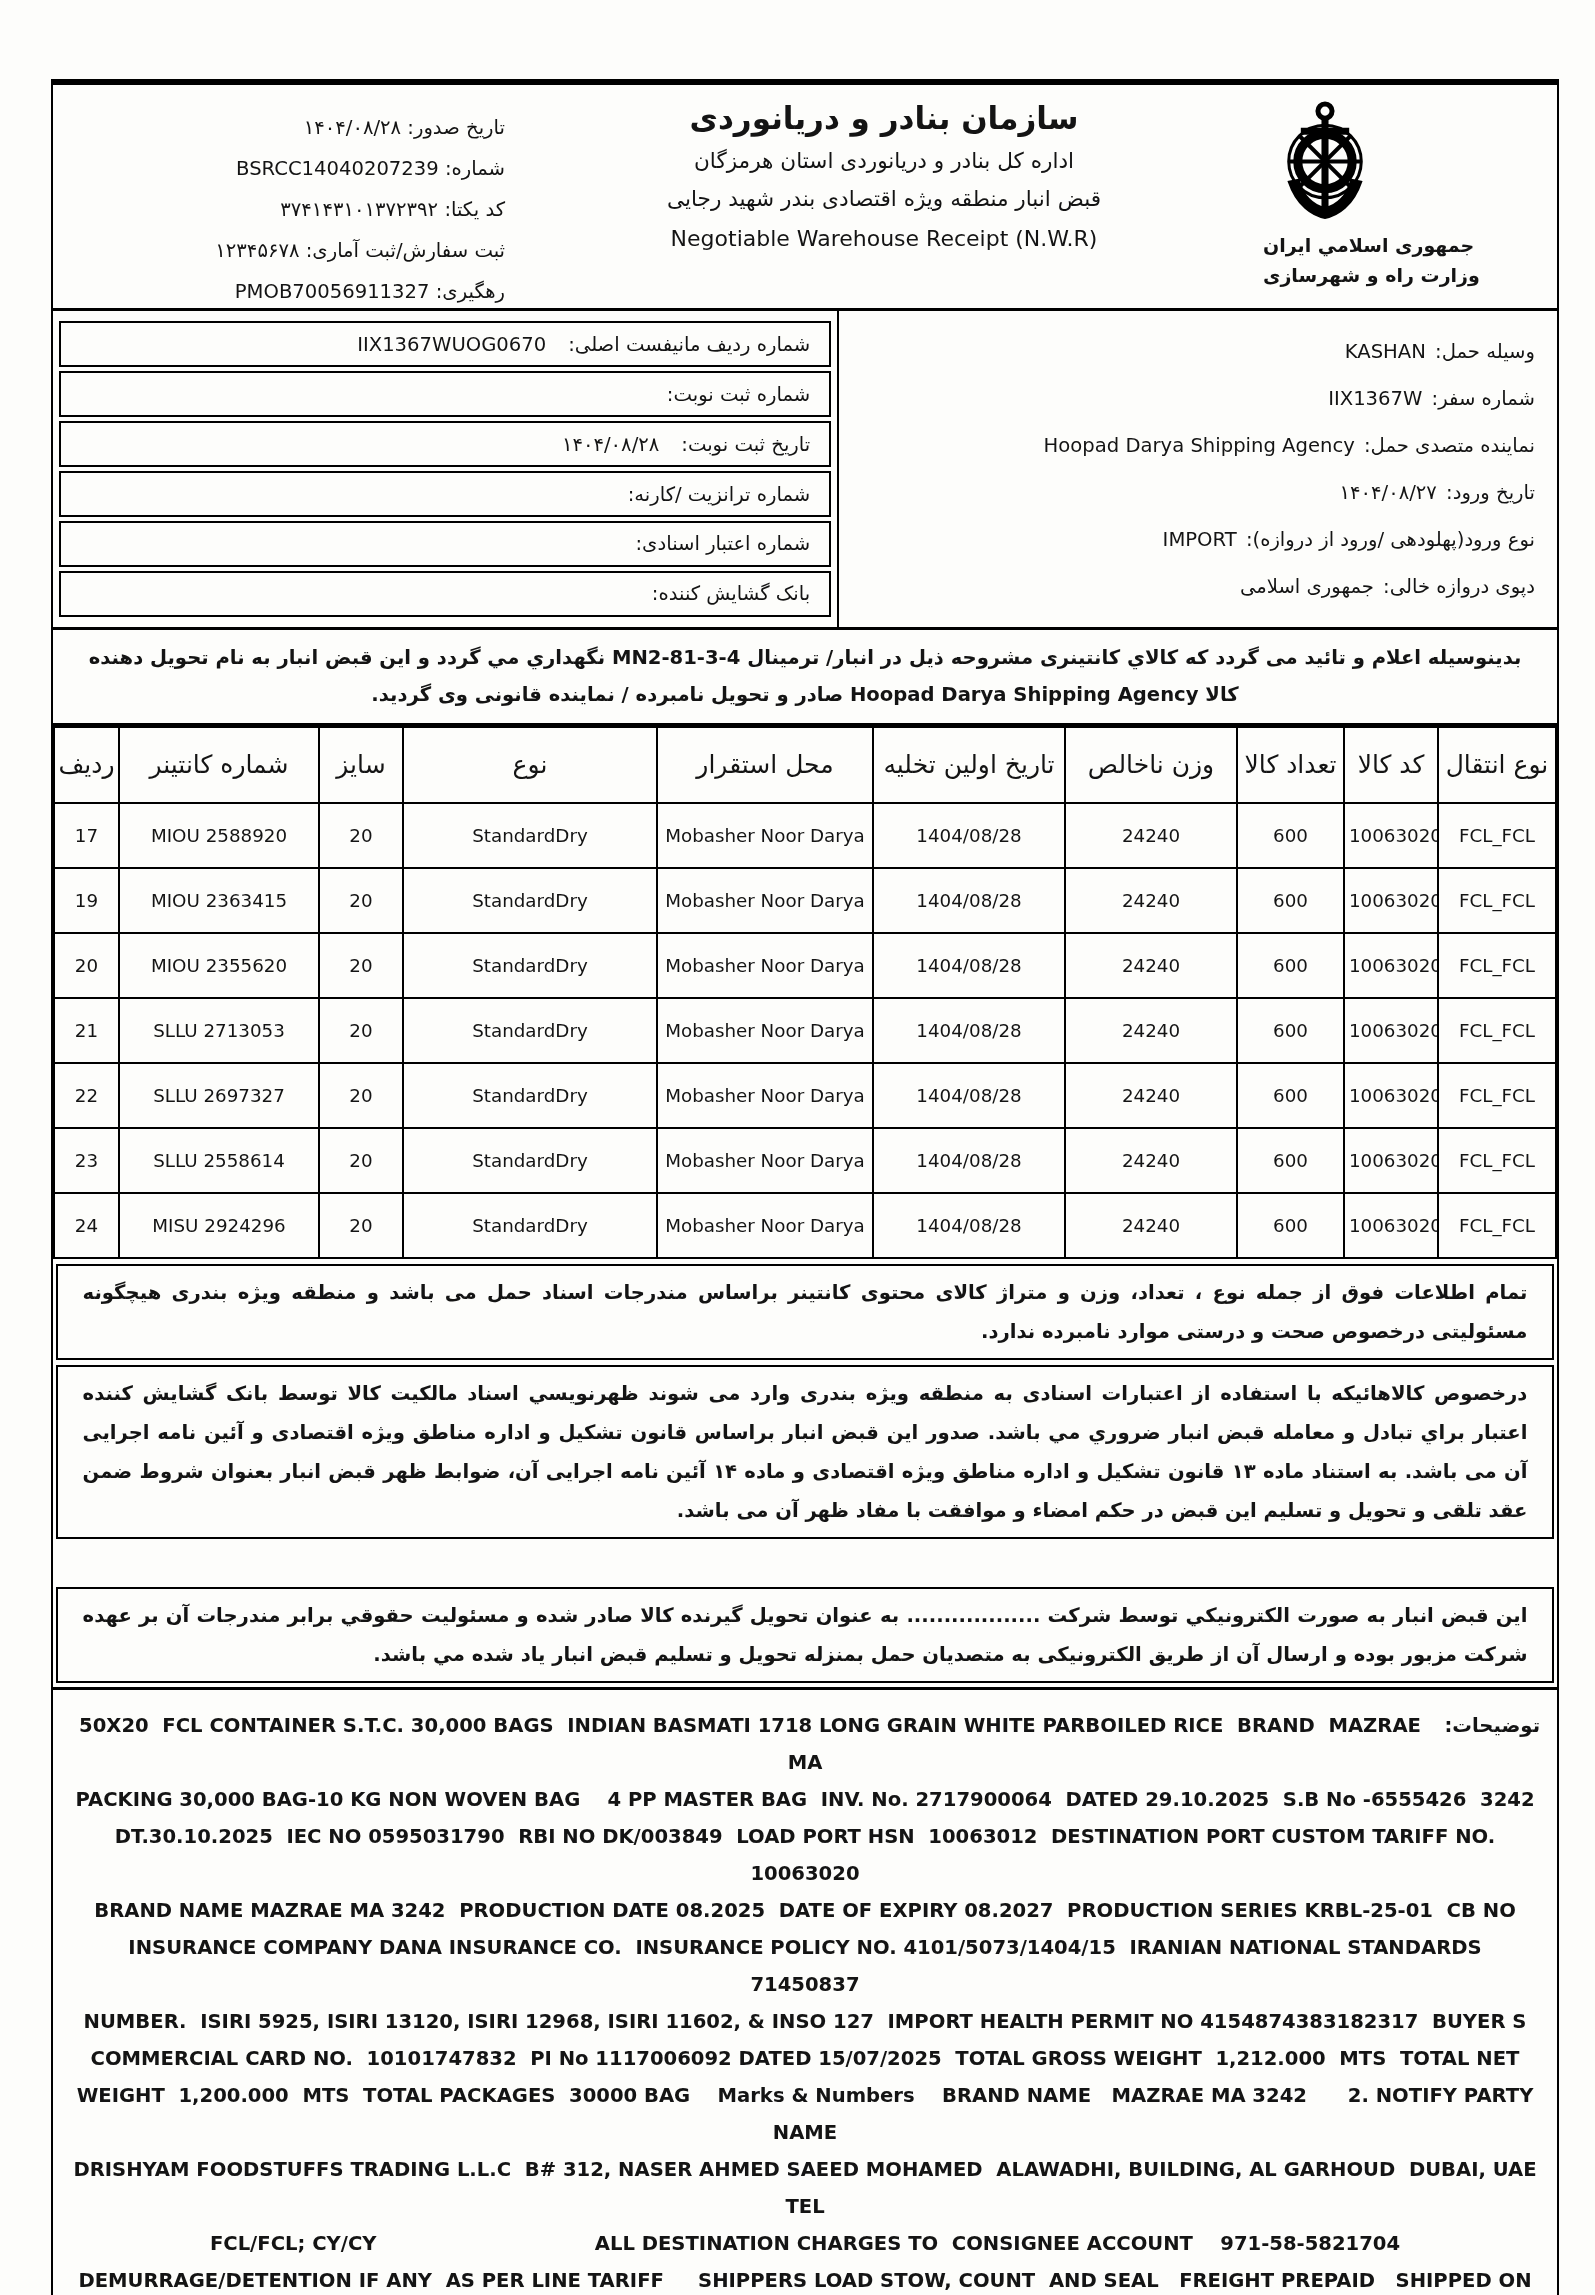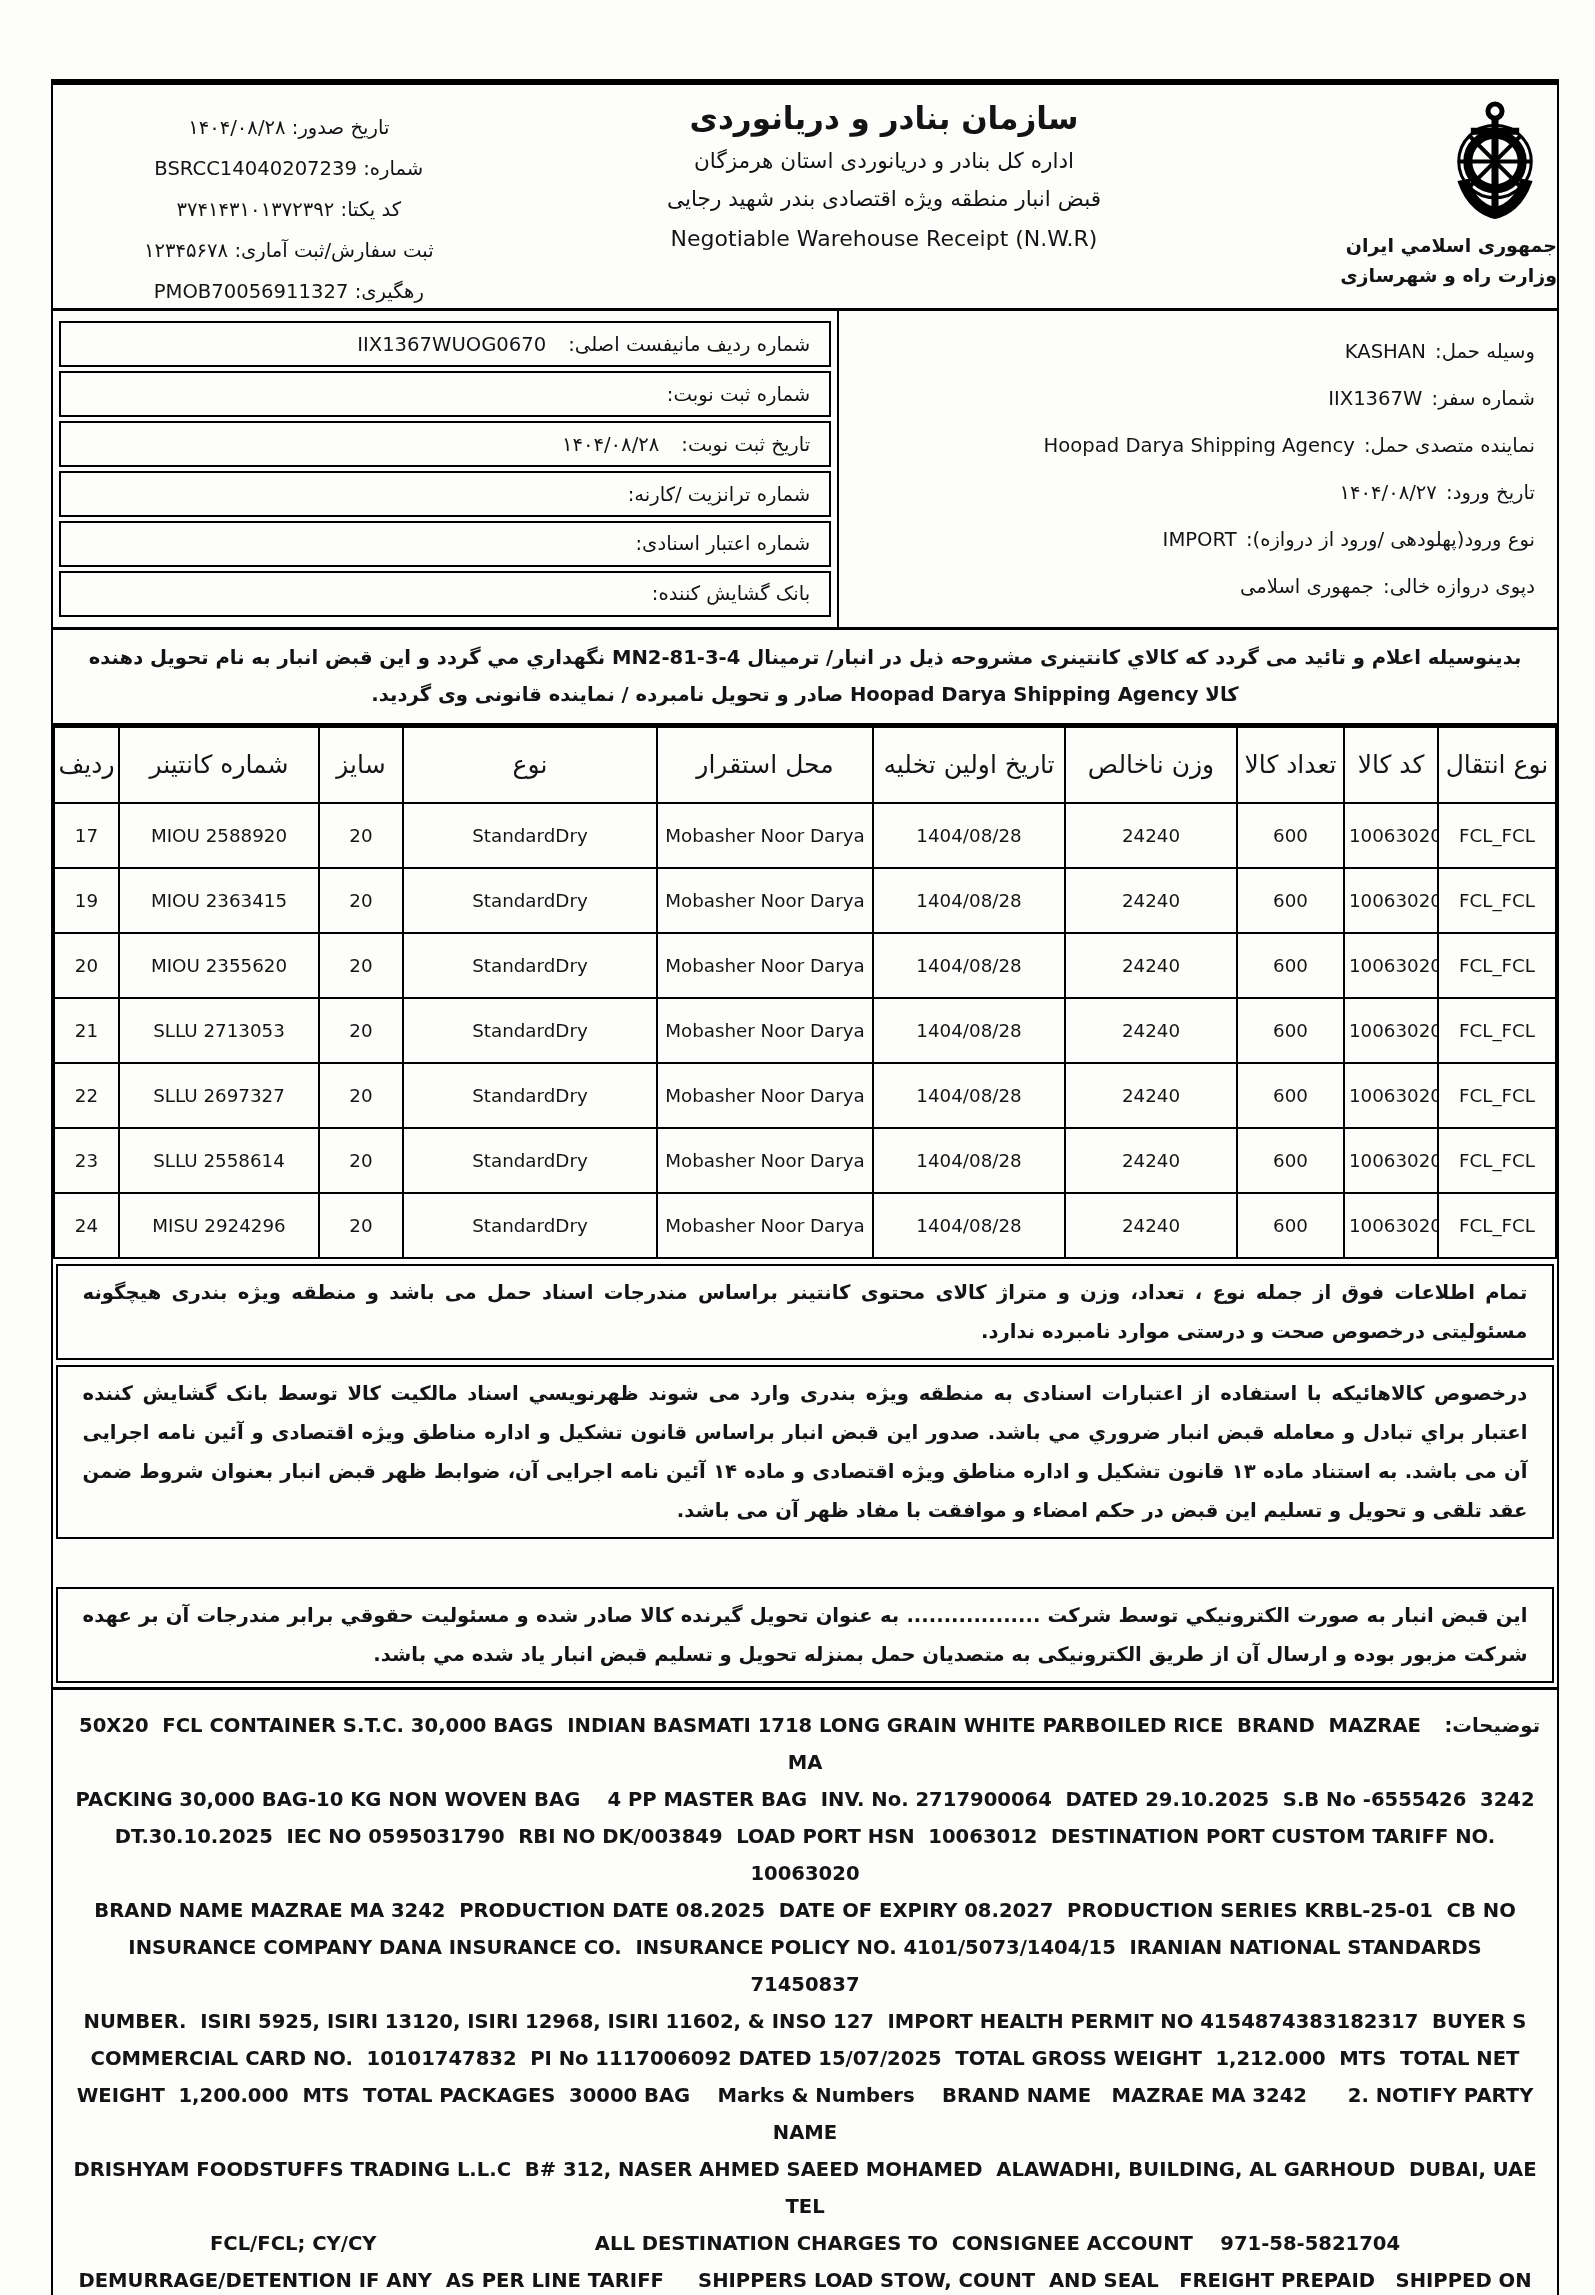--- a/index.html
+++ b/index.html
@@ -10,30 +10,30 @@
   }
   .doc {
     position:absolute; left:51px; top:79px; width:1504px; height:2217px;
     border:2px solid #000; border-bottom:none; background:#fdfdfb;
   }
   
   .header {
     display:flex; direction:rtl; border-top:4.6px solid #000; border-bottom:3.9px solid #000;
     height:230px; box-sizing:border-box;
   }
-  .h-logo { width:294px; text-align:right; padding-top:11.8px; }
+  .h-logo { width:294px; text-align:left; padding-top:11.8px; }
   .h-logo .emblem { display:inline-block; }
   .h-logo .gov { font-size:19px; font-weight:700; line-height:30px; }
   .h-center { flex:1; text-align:center; padding-top:9.2px; }
   .t1 { font-size:31px; font-weight:700; line-height:48px; }
   .t2 { font-size:21.6px; line-height:38px; }
   .t3 { font-size:21.6px; line-height:38px; }
   .t4 { font-size:22px; font-weight:400; line-height:41px; font-family:"DejaVu Sans", sans-serif; }
   .h-meta { width:452px; padding:22px 0 0 19.6px; box-sizing:border-box; }
-  .h-meta .mrow { font-size:19.6px; line-height:41px; text-align:center; white-space:nowrap; }
+  .h-meta .mrow { font-size:19.6px; line-height:41px; text-align:right; white-space:nowrap; }
   
   .info {
     display:grid; direction:rtl; grid-template-columns:720px 1fr;
     border-bottom:3.9px solid #000; min-height:306px; box-sizing:border-box;
   }
   .info-fields { border-left:2.6px solid #000; padding:17px 22px 6.5px 6.5px; }
   .f-row { display:flex; direction:rtl; gap:9.2px; font-size:19.6px; line-height:47px; white-space:nowrap; }
   .info-boxes { padding:6.5px 5.2px; }
   .b-row {
     display:flex; direction:rtl; align-items:center; gap:22px;

